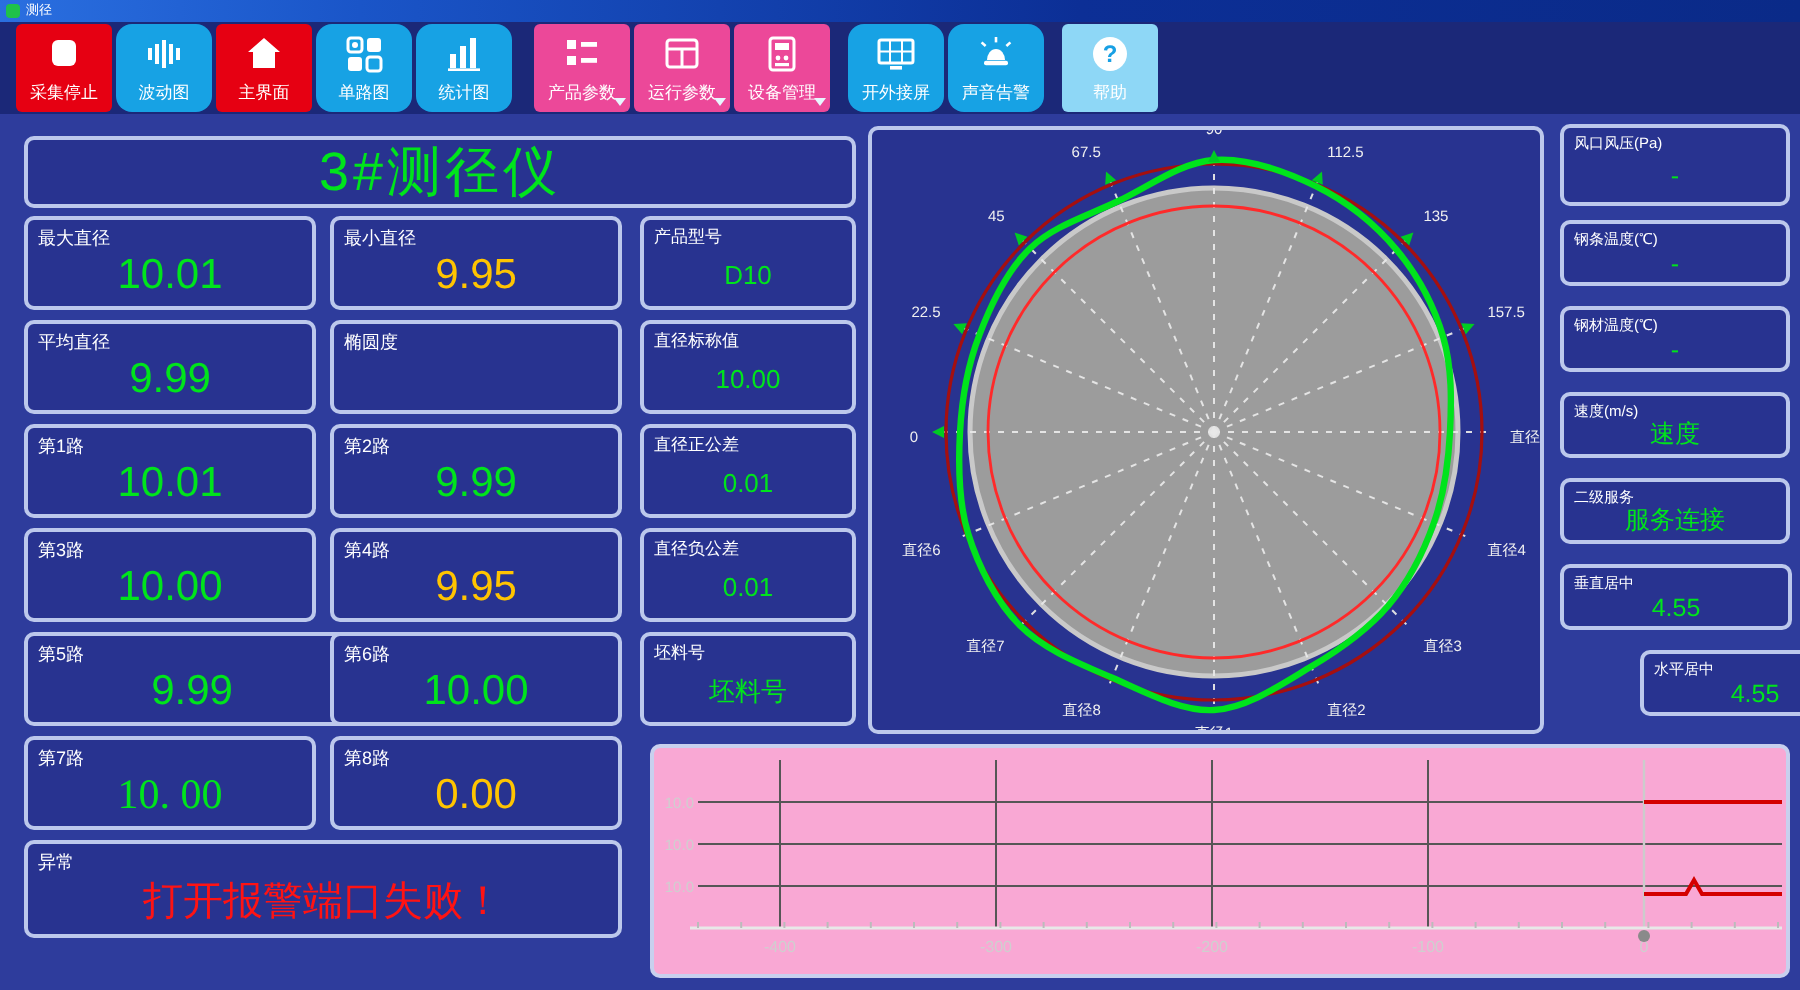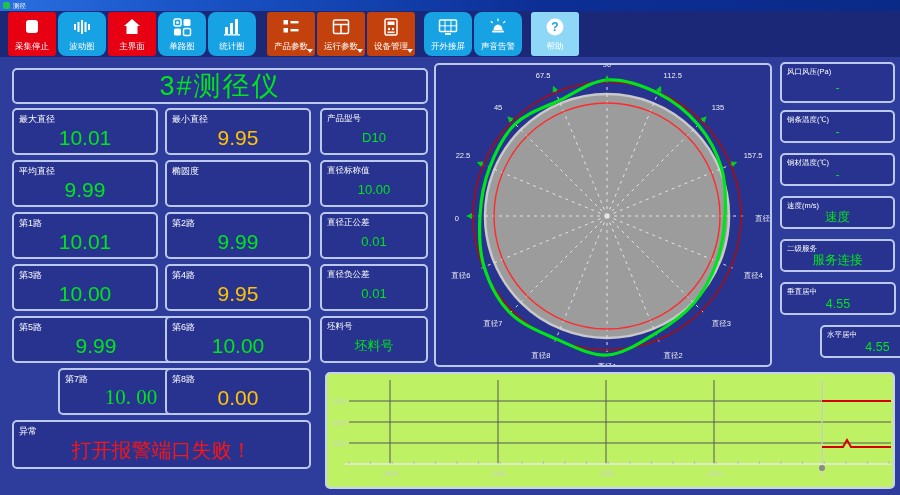--- a/index.html
+++ b/index.html
@@ -6,38 +6,38 @@
   body{width:900px;height:495px;overflow:hidden;background:#2e3c9c;font-family:"Liberation Sans",sans-serif;position:relative;}
   #titlebar{position:absolute;left:0;top:0;width:900px;height:11px;background:linear-gradient(90deg,#2a6fe0 0%,#1a55c8 20%,#0c2f96 60%,#0a2a88 100%);display:flex;align-items:center;gap:3px;padding-left:3px;box-sizing:border-box;}
   #titlebar .appicon{width:7px;height:7px;background:#1fc24a;border-radius:2px;}
   #titlebar .apptitle{color:#fff;font-size:6.5px;line-height:7px;}
   #toolbar{position:absolute;left:0;top:11px;width:900px;height:46px;background:#1b2878;display:flex;align-items:center;padding-left:8px;box-sizing:border-box;}
   .btn{position:relative;width:48px;height:44px;margin-right:2px;border-radius:3px;color:#fff;flex:0 0 auto;cursor:pointer;}
   .btn .ic{position:absolute;top:3px;left:0;right:0;height:24px;display:flex;align-items:center;justify-content:center;}
   .btn .lb{position:absolute;bottom:3px;left:0;right:0;text-align:center;font-size:8.5px;white-space:nowrap;}
   .v-red{background:#e60012;}
   .v-blue{background:#17a2e4;border-radius:8px;}
-  .v-light{background:#c2410c;}
+  .v-light{background:#ec4899;}
   .v-pale{background:#8ed7f6;}
   .drop{position:absolute;right:2px;bottom:3px;width:0;height:0;border-left:3px solid transparent;border-right:3px solid transparent;border-top:4px solid #e8f6ff;}
   .g1{margin-left:9px;} .g2{margin-left:7px;} .g3{margin-left:7px;}
   .panel{position:absolute;background:#283390;border:2px solid #bcc8ec;border-radius:5px;box-sizing:border-box;}
   #gauge-title{left:12px;top:68px;width:416px;height:36px;display:flex;align-items:center;justify-content:center;}
   #gauge-title span{color:#00e41c;font-size:27px;letter-spacing:2px;}
   .cell .cl{position:absolute;left:5px;top:3px;color:#fff;font-size:9px;}
   .cell .cv{position:absolute;left:0;right:0;top:12px;bottom:0;display:flex;align-items:center;justify-content:center;font-size:21px;}
   .cell.small .cl{font-size:8.5px;}
   .cell.small .cv{font-size:13px;}
   .c-green{color:#00e41c;} .c-yellow{color:#ffc400;} .c-red{color:#ff1313;}
   .serif{font-family:"Liberation Serif",serif;}
   #abnormal .cv{font-size:20px;}
   .rpanel .cl{position:absolute;left:5px;top:3px;color:#fff;font-size:7.5px;}
   .rpanel .cv{position:absolute;left:0;right:0;top:10px;bottom:0;display:flex;align-items:center;justify-content:center;font-size:12.5px;color:#00e41c;}
   #polar-panel{left:434px;top:63px;width:338px;height:304px;}
-  #trend-panel{left:325px;top:372px;width:570px;height:117px;background:#bef264;border:2px solid #c8d0ee;}
+  #trend-panel{left:325px;top:372px;width:570px;height:117px;background:#f9a8d4;border:2px solid #c8d0ee;}
   svg{display:block;}
 </style>
 </head>
 <body>
 
 <div id="titlebar">
   <div class="appicon"></div>
   <div class="apptitle">测径</div>
 </div>
 
@@ -221,21 +221,21 @@
         <div class="cv c-yellow">9.95</div>
       </div>
       <div class="panel cell" style="left: 12px; top: 316px; width: 168px; height: 47px;">
         <div class="cl">第5路</div>
         <div class="cv c-green">9.99</div>
       </div>
       <div class="panel cell" style="left: 165px; top: 316px; width: 146px; height: 47px;">
         <div class="cl">第6路</div>
         <div class="cv c-green">10.00</div>
       </div>
-      <div class="panel cell" style="left: 12px; top: 368px; width: 146px; height: 47px; margin-left: 46px;">
+      <div class="panel cell" style="left: 12px; top: 368px; width: 146px; height: 47px;">
         <div class="cl">第7路</div>
         <div class="cv c-green serif">10. 00</div>
       </div>
       <div class="panel cell" style="left: 165px; top: 368px; width: 146px; height: 47px;">
         <div class="cl">第8路</div>
         <div class="cv c-yellow">0.00</div>
       </div>
       <div class="panel cell small" style="left: 320px; top: 108px; width: 108px; height: 47px;">
         <div class="cl">产品型号</div>
         <div class="cv c-green">D10</div>

